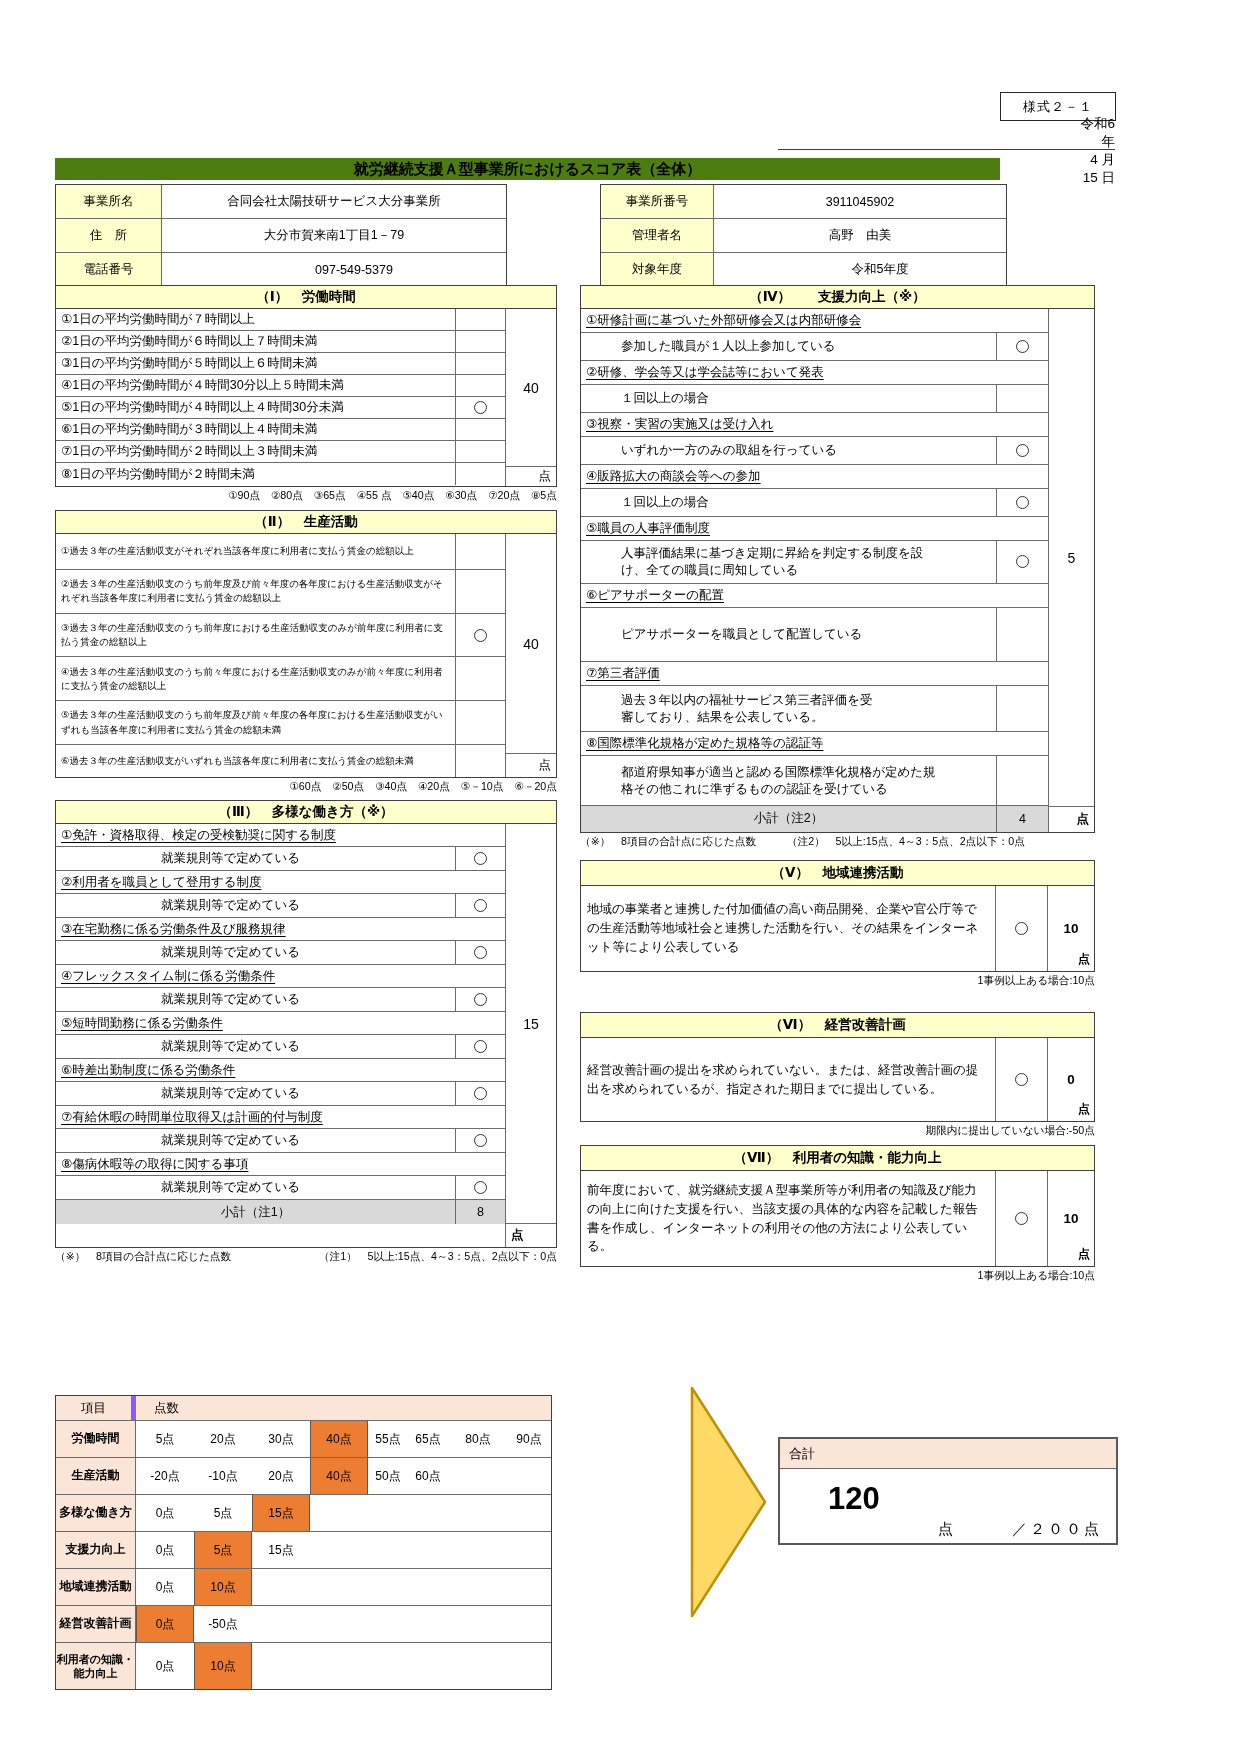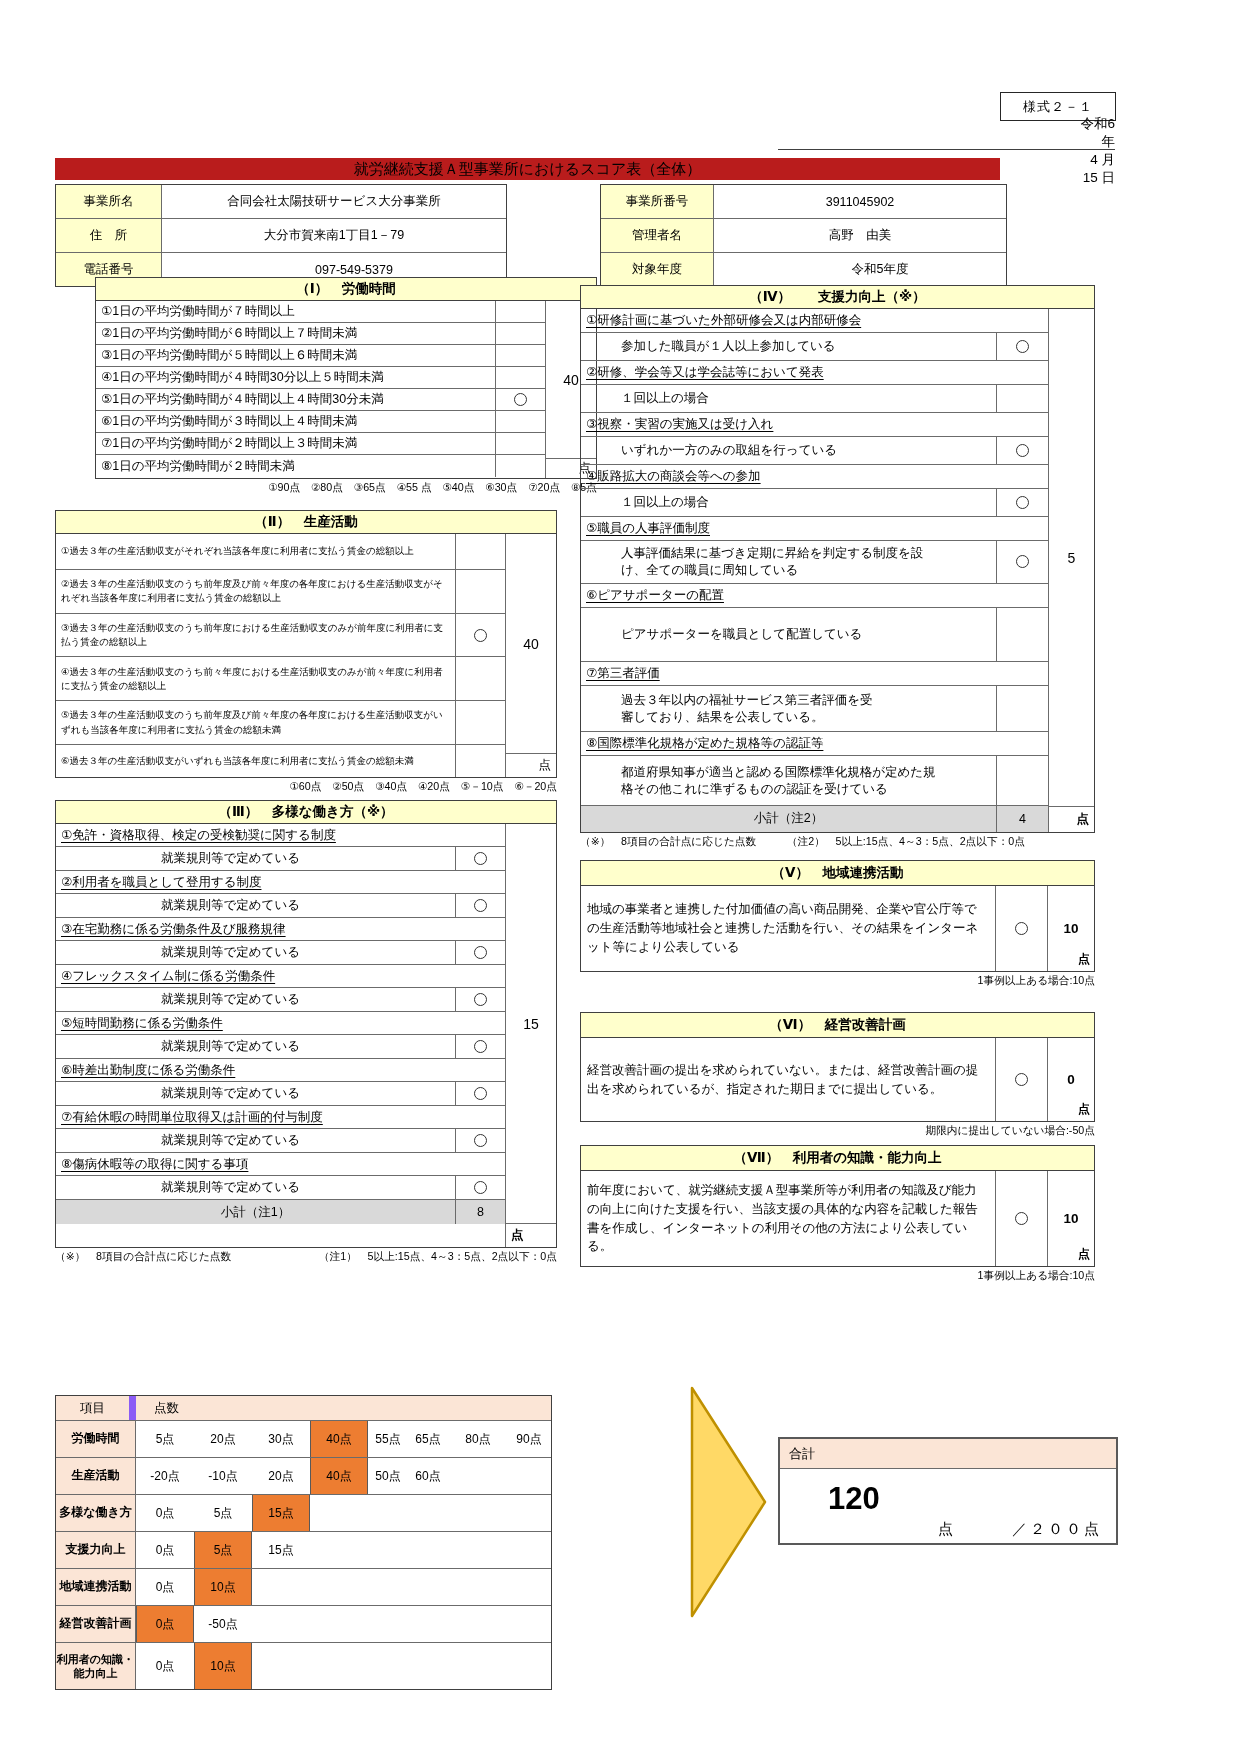--- a/index.html
+++ b/index.html
@@ -4,22 +4,22 @@
 <style>
   html,body{margin:0;padding:0;background:#e8e8e8;}
   .page{position:relative;width:1241px;height:1755px;background:#ffffff;margin:0 auto;
         font-family:"Liberation Sans","DejaVu Sans",sans-serif;color:#000;overflow:hidden;}
   .abs{position:absolute;}
 
   
   .form-code{border:1.5px solid #262626;display:flex;align-items:center;justify-content:center;
              font-size:13px;letter-spacing:1px;}
   .date-line{border-bottom:1.8px solid #404040;display:flex;align-items:flex-end;font-size:13.5px;padding-bottom:4px;}
-  .title-bar{background:#b91c1c;display:flex;align-items:center;justify-content:center;
-             font-weight:normal;font-size:15px;}
+  .title-bar{background:#4d7c0f;display:flex;align-items:center;justify-content:center;
+             font-weight:bold;font-size:15px;}
 
   
   .info{border:1.6px solid #404040;}
   .info .irow{display:flex;border-bottom:1px solid #6b6b6b;height:33px;}
   .info .irow:last-child{border-bottom:none;gap:40px;}
   .info .ilab{background:#FFFFCC;border-right:1px solid #6b6b6b;display:flex;align-items:center;
               justify-content:center;font-size:12.5px;}
   .info .ival{flex:1;display:flex;align-items:center;justify-content:center;font-size:12.5px;}
 
   
@@ -53,21 +53,21 @@
   .single-score{border-left:1px solid #6b6b6b;position:relative;display:flex;align-items:center;
                 justify-content:center;font-size:13.5px;font-weight:bold;box-sizing:border-box;}
   .single-score .su{position:absolute;right:4px;bottom:3px;font-size:12px;font-weight:bold;}
 
   
   .summary{border:1.6px solid #404040;box-sizing:border-box;}
   .sum-row{display:grid;grid-template-columns:80px 58px 58px 58px 58px 40px 40px 60px 42px;
            border-bottom:1px solid #6b6b6b;box-sizing:border-box;}
   .summary .sum-row:last-child{border-bottom:none;}
   .sum-head{background:#FBE5D6;height:25px;}
-  .sum-head .hc1{display:flex;align-items:center;justify-content:center;font-size:12.5px;border-right:7px solid #8b5cf6;}
+  .sum-head .hc1{display:flex;align-items:center;justify-content:center;font-size:12.5px;border-right:5px solid #8b5cf6;}
   .sum-head .hc2{grid-column:2 / 10;display:flex;align-items:center;padding-left:18px;font-size:12.5px;}
   .sum-lab{background:#FBE5D6;border-right:1px solid #6b6b6b;display:flex;align-items:center;
            justify-content:center;font-size:12px;font-weight:bold;text-align:center;line-height:1.3;}
   .sum-cell{display:flex;align-items:center;justify-content:center;font-size:12px;}
   .sum-cell.hl{background:#ED7D31;border-left:1px solid #595959;border-right:1px solid #595959;}
 
   
   .total-box{border:2px solid #595959;box-sizing:border-box;background:#fff;}
   .total-head{background:#FBE5D6;border-bottom:1px solid #6b6b6b;height:29px;display:flex;
               align-items:center;padding-left:9px;font-size:13px;}
@@ -119,21 +119,21 @@
     <div class="irow">
       <div class="ilab" style="width:112px">管理者名</div>
       <div class="ival">高野　由美</div>
     </div>
     <div class="irow">
       <div class="ilab" style="width:112px">対象年度</div>
       <div class="ival">令和5年度</div>
     </div>
   </div>
 
-  <div class="abs" style="left:55px;top:277px;width:502px;margin-left:40px;">
+  <div class="abs" style="left:55px;top:285px;width:502px;">
     <div class="sec-header" style="height:24px">（Ⅰ）　労働時間</div>
     <div class="sec-body" style="height:178px">
       <div class="rows-col" style="width:449px">
         <div class="r" style="height:22px">
             <div class="ct">①1日の平均労働時間が７時間以上</div>
             <div class="ck" style="width:50px"></div>
           </div>
         <div class="r" style="height:22px">
             <div class="ct">②1日の平均労働時間が６時間以上７時間未満</div>
             <div class="ck" style="width:50px"></div>

